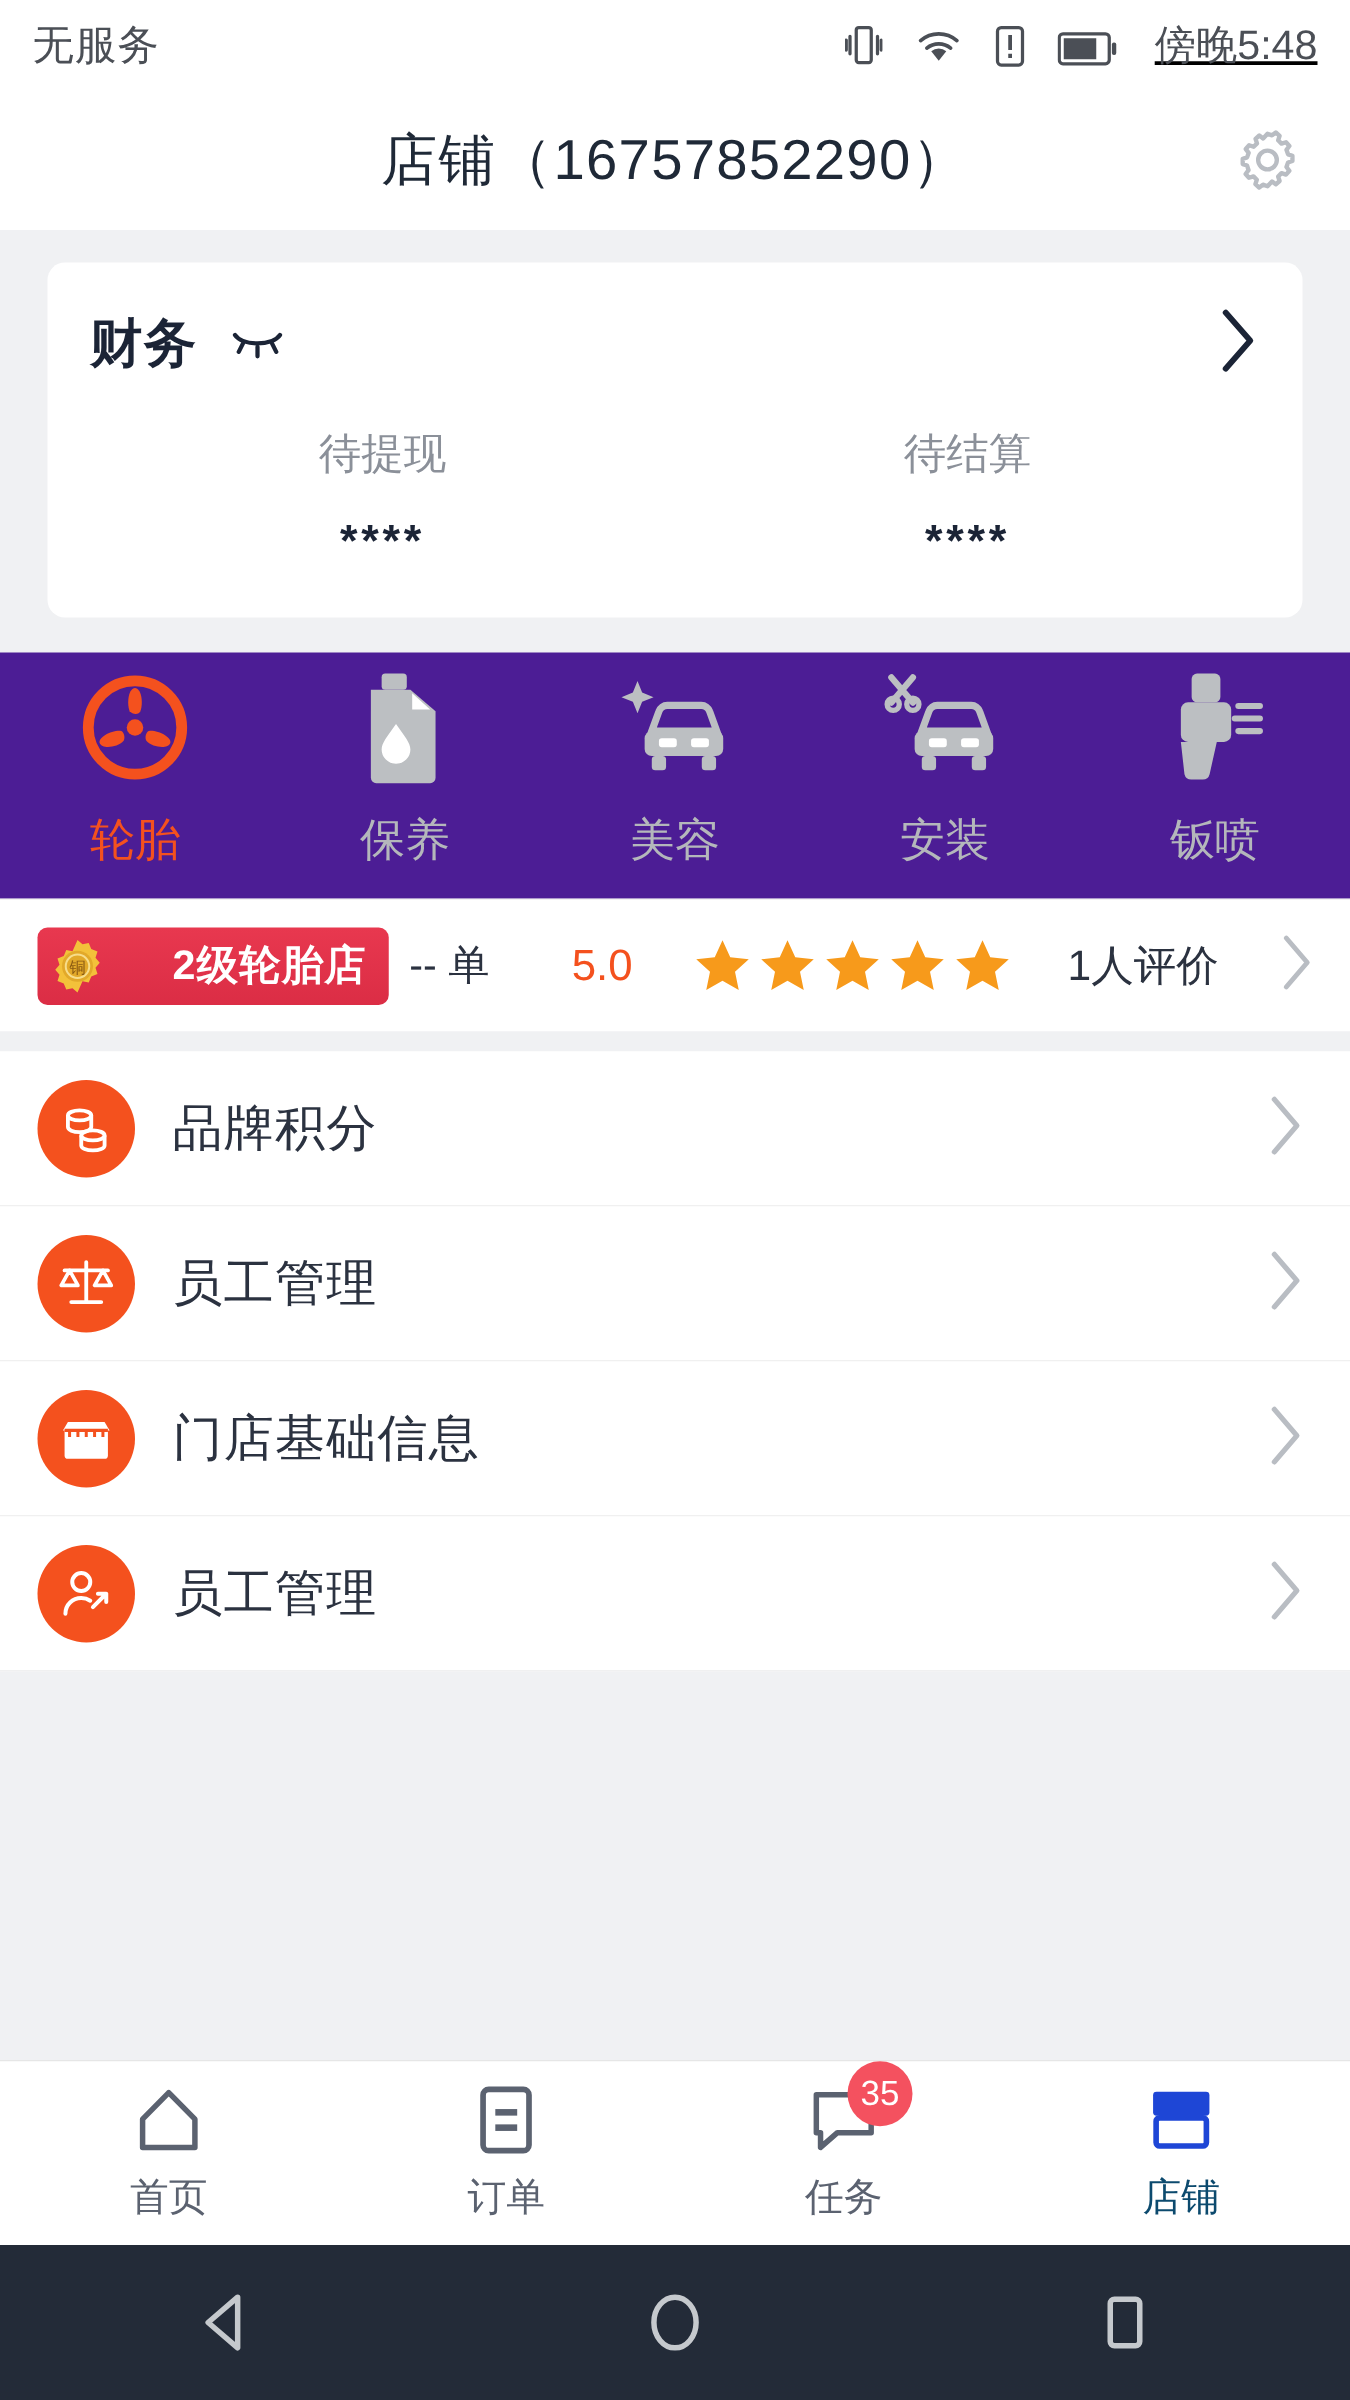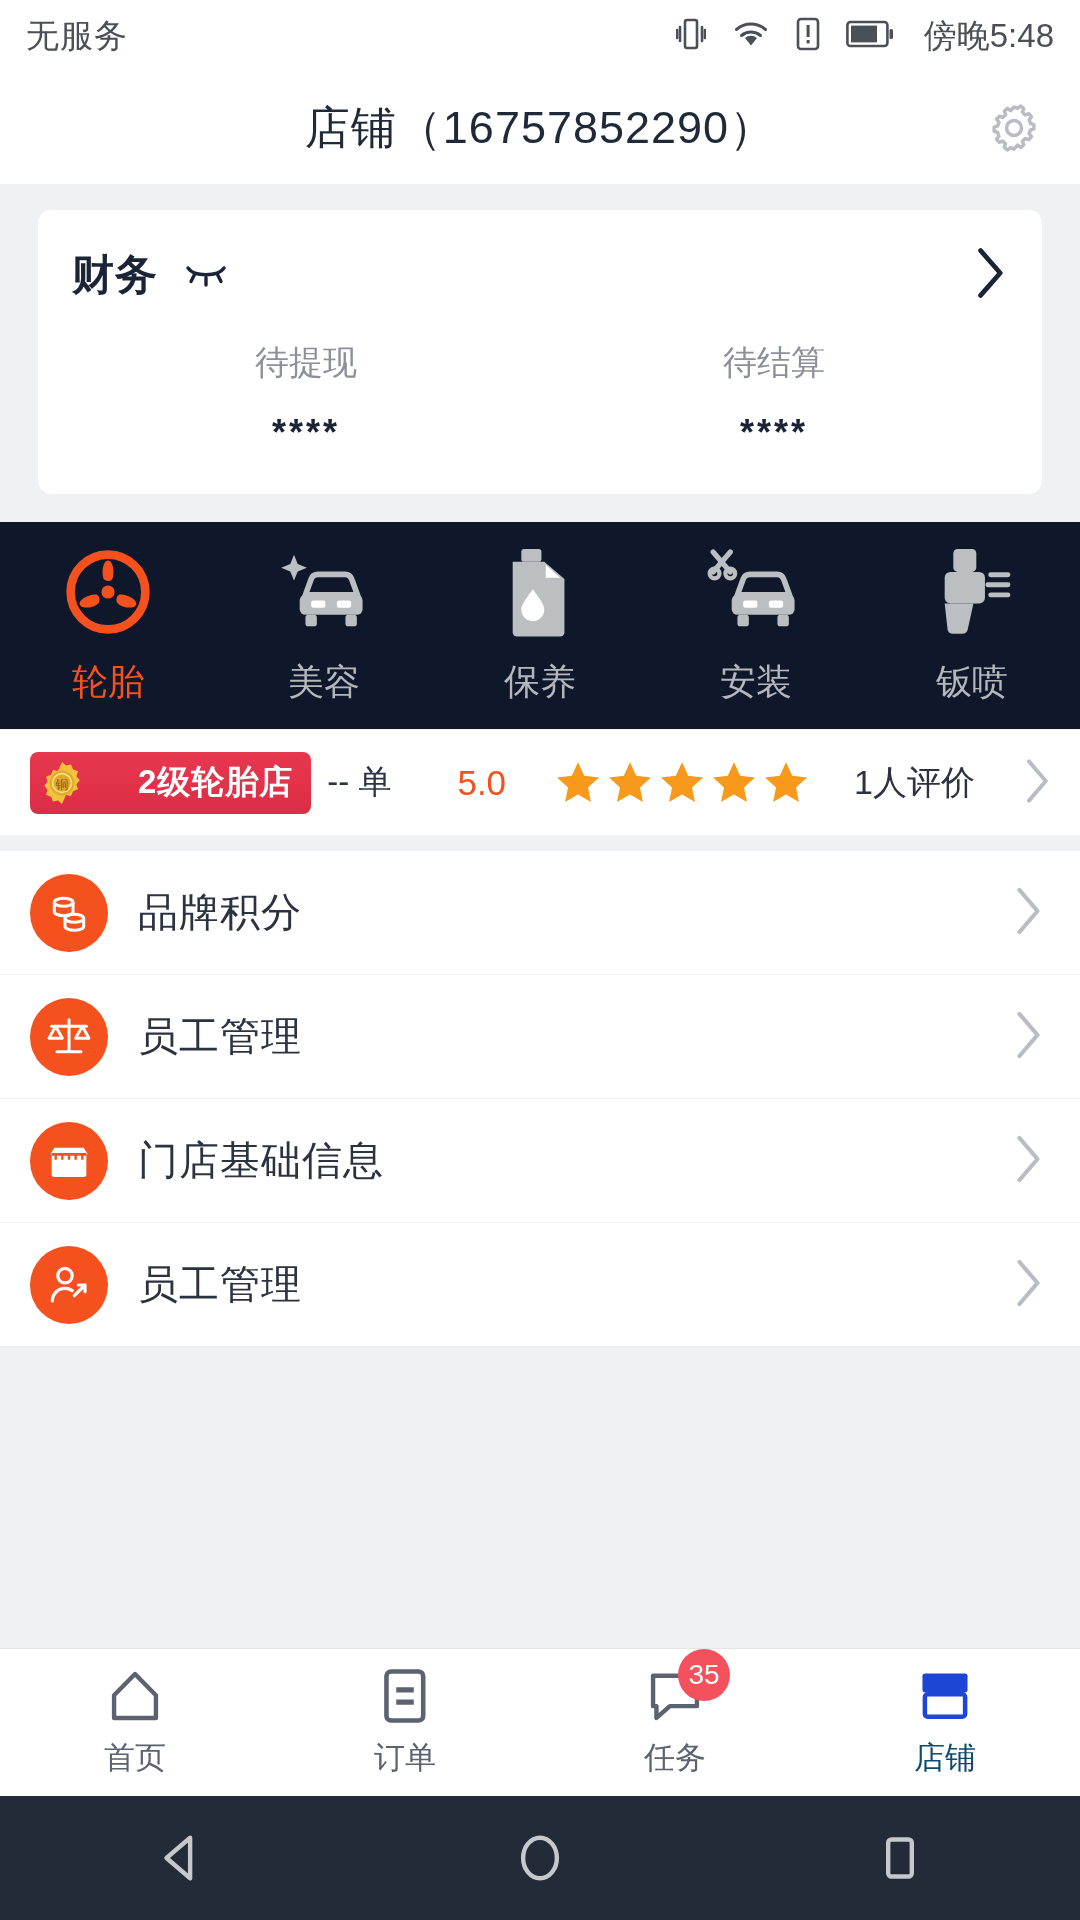--- a/index.html
+++ b/index.html
@@ -10,21 +10,21 @@
   }
   #screen { position:relative; width:1080px; height:1920px; background:#f0f1f3; }
 
   
   .statusbar {
     height:72px; background:#ffffff;
     display:flex; align-items:center; justify-content:space-between;
     padding:0 26px;
   }
   .status-left { font-size:33px; color:#4b4f56; letter-spacing:1px; }
-  .status-right { display:flex; align-items:center; gap:26px; }
+  .status-right { display:flex; align-items:flex-end; gap:26px;text-decoration:underline; }
   .status-right .time { font-size:33px; color:#4b4f56; margin-left:4px; }
   .sicon { display:block; }
 
   
   .titlebar {
     height:112px; background:#ffffff;
     display:flex; align-items:center; justify-content:center;
     position:relative;
   }
   .title-text { font-size:45px; color:#1f2937; letter-spacing:1px; }
@@ -37,21 +37,21 @@
   .fin-head { display:flex; align-items:center; position:relative; height:62px; }
   .fin-title { font-size:42px; font-weight:bold; color:#1b2436; letter-spacing:1px; }
   .eye-closed { margin-left:26px; width:44px; height:30px; display:flex; align-items:center; }
   .fin-chevron { position:absolute; right:2px; top:50%; transform:translateY(-50%); }
   .fin-cols { display:flex; margin-top:34px; }
   .fin-col { width:50%; text-align:center; }
   .fin-label { font-size:34px; color:#8b9099; }
   .fin-value { font-size:36px; color:#1b2436; font-weight:bold; letter-spacing:3px; margin-top:26px; }
 
   
-  .cats { background:#0f172a; display:flex; padding:24px 0 22px 0; }
+  .cats { background:#4c1d95; display:flex; padding:14px 0 22px 0; }
   .cat { flex:1; display:flex; flex-direction:column; align-items:center; gap:20px; }
   .cat-ico { height:92px; display:flex; align-items:flex-end; justify-content:center; }
   .cat-label { font-size:36px; color:#b4b7bb; }
   .cat.active .cat-label { color:#f4511e; }
 
   
   .badge-row {
     background:#fff; height:106px; display:flex; align-items:center;
     padding:0 30px; border-top:1px solid #f2f2f2;
   }
@@ -191,43 +191,43 @@
           <path d="M32 10c3.4 0 4.8 8 3 13-.7 1.9-4.3 1.9-6 0-1.8-5-.4-13 3-13z" fill="#f4511e"></path>
           <path d="M12.4 40.8c-1.1-3.2 6-7.2 11.3-7 2 .1 3.1 3.5 2 5.6-3.6 4-12.2 4.6-13.3 1.4z" fill="#f4511e"></path>
           <path d="M51.6 40.8c1.1-3.2-6-7.2-11.3-7-2 .1-3.1 3.5-2 5.6 3.6 4 12.2 4.6 13.3 1.4z" fill="#f4511e"></path>
         </svg>
       </span>
       <span class="cat-label">轮胎</span>
     </div>
 
     <div class="cat">
       <span class="cat-ico">
+        <svg width="78" height="92" viewBox="0 0 54 64">
+          <rect x="14" y="2" width="14" height="9" rx="2" fill="#bcbfc2"></rect>
+          <path d="M8 11h22l14 12v37a3 3 0 0 1-3 3H11a3 3 0 0 1-3-3z" fill="#bcbfc2"></path>
+          <path d="M31 13l10 9-10 0z" fill="#ffffff"></path>
+          <path d="M22 30c5 7 8 10.6 8 14.2a8 8 0 1 1-16 0C14 40.6 17 37 22 30z" fill="#ffffff"></path>
+        </svg>
+      </span>
+      <span class="cat-label">保养</span>
+    </div>
+
+    <div class="cat">
+      <span class="cat-ico">
         <svg width="100" height="92" viewBox="0 0 70 64">
           <path d="M14 6l2.6 6.4L23 15l-6.4 2.6L14 24l-2.6-6.4L5 15l6.4-2.6z" fill="#bcbfc2"></path>
           <path d="M22 34l4-11a5 5 0 0 1 4.7-3.4h19A5 5 0 0 1 54.4 23l4 11z" fill="none" stroke="#bcbfc2" stroke-width="4"></path>
           <rect x="18" y="34" width="44" height="14" rx="4" fill="#bcbfc2"></rect>
           <rect x="22" y="48" width="8" height="8" rx="2" fill="#bcbfc2"></rect>
           <rect x="50" y="48" width="8" height="8" rx="2" fill="#bcbfc2"></rect>
           <rect x="26" y="38" width="10" height="5" rx="1.6" fill="#ffffff"></rect>
           <rect x="44" y="38" width="10" height="5" rx="1.6" fill="#ffffff"></rect>
         </svg>
       </span>
       <span class="cat-label">美容</span>
-    </div>
-
-    <div class="cat">
-      <span class="cat-ico">
-        <svg width="78" height="92" viewBox="0 0 54 64">
-          <rect x="14" y="2" width="14" height="9" rx="2" fill="#bcbfc2"></rect>
-          <path d="M8 11h22l14 12v37a3 3 0 0 1-3 3H11a3 3 0 0 1-3-3z" fill="#bcbfc2"></path>
-          <path d="M31 13l10 9-10 0z" fill="#ffffff"></path>
-          <path d="M22 30c5 7 8 10.6 8 14.2a8 8 0 1 1-16 0C14 40.6 17 37 22 30z" fill="#ffffff"></path>
-        </svg>
-      </span>
-      <span class="cat-label">保养</span>
     </div>
 
     <div class="cat">
       <span class="cat-ico">
         <svg width="100" height="92" viewBox="0 0 70 64">
           <path d="M5 4l12 14M17 4L5 18" stroke="#bcbfc2" stroke-width="3.6" stroke-linecap="round" fill="none"></path>
           <circle cx="6" cy="19" r="3.4" fill="none" stroke="#bcbfc2" stroke-width="3"></circle>
           <circle cx="17" cy="19" r="3.4" fill="none" stroke="#bcbfc2" stroke-width="3"></circle>
           <path d="M22 34l4-11a5 5 0 0 1 4.7-3.4h19A5 5 0 0 1 54.4 23l4 11z" fill="none" stroke="#bcbfc2" stroke-width="4"></path>
           <rect x="18" y="34" width="44" height="14" rx="4" fill="#bcbfc2"></rect>

